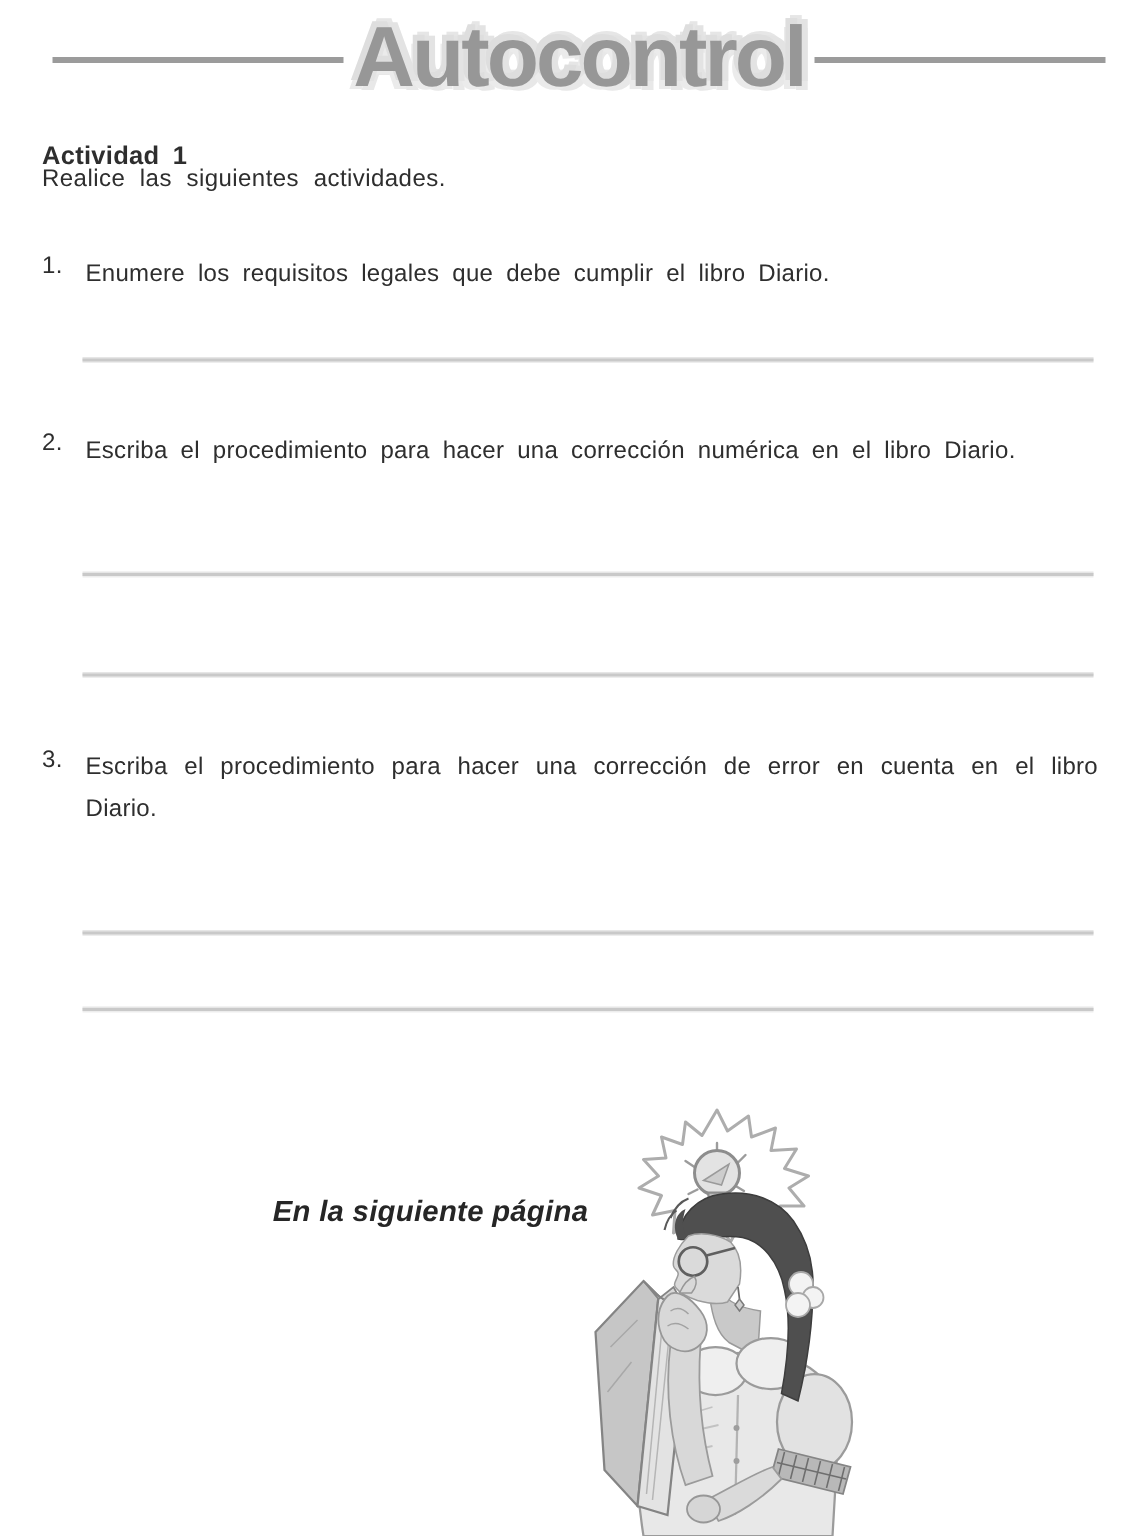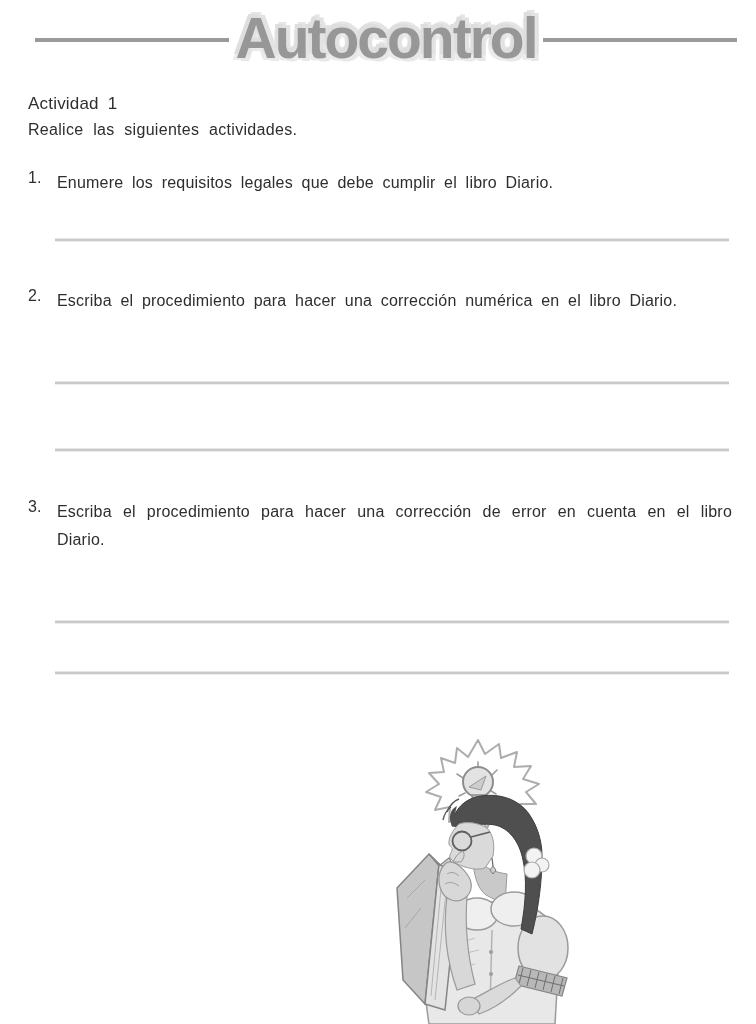--- a/index.html
+++ b/index.html
@@ -18,24 +18,24 @@
     flex:0 0 auto;padding:0 7px;
     font-size:57px;font-weight:bold;letter-spacing:-2px;line-height:64px;
     color:#979797;
     text-shadow:-3px -4px 0 #dedede, 4px -3px 0 #e3e3e3,
                 -4px 2px 0 #ebebeb, 4px 3px 0 #e8e8e8, 0 -6px 0 #e6e6e6;
     white-space:nowrap;
   }
   
   .heading{
     position:absolute;left:28px;top:94px;
-    font-size:17px;font-weight:normal;letter-spacing:.2px;word-spacing:4px;
+    font-size:17px;font-weight:bold;letter-spacing:.2px;word-spacing:4px;
   }
   .intro{
-    position:absolute;left:28px;top:121px;
+    position:absolute;left:28px;top:111px;
     font-size:16px;letter-spacing:.3px;word-spacing:5px;
   }
   .item{position:absolute;left:28px;width:704px;}
   .item-number{
     position:absolute;left:0;top:0;
     font-size:16px;letter-spacing:.2px;
   }
   .item-text{
     margin-left:29px;width:675px;
     font-size:16px;line-height:28px;letter-spacing:.2px;word-spacing:4px;
@@ -89,20 +89,21 @@
 <div class="answer-line al-3"></div>
 
 <div class="item item-3">
   <span class="item-number">3.</span>
   <div class="item-text">Escriba el procedimiento para hacer una corrección de error en cuenta en el libro Diario.</div>
 </div>
 <div class="answer-line al-4"></div>
 <div class="answer-line al-5"></div>
 
 <div class="note">
+  <div>En la siguiente página</div>
 </div>
 
 <svg class="illustration" width="185" height="286" viewBox="0 0 185 286" xmlns="http://www.w3.org/2000/svg">
 
   <path d="M83,2 L90,16 L104,6 L106,20 L122,14 L119,29 L136,28 L128,41 L144,46 L131,54 L141,66 L125,66
            L128,81 L113,74 L110,88 L99,77 L92,90 L84,78 L72,90 L68,76 L54,84 L55,69 L40,72 L46,59
            L31,54 L44,46 L34,35 L49,34 L46,20 L60,25 L62,10 L73,19 Z" fill="none" stroke="#adadad" stroke-width="2" stroke-linejoin="round"></path>
 
   <g stroke="#9c9c9c" stroke-width="1.6" stroke-linecap="round">
     <line x1="62" y1="36" x2="68" y2="40"></line>

